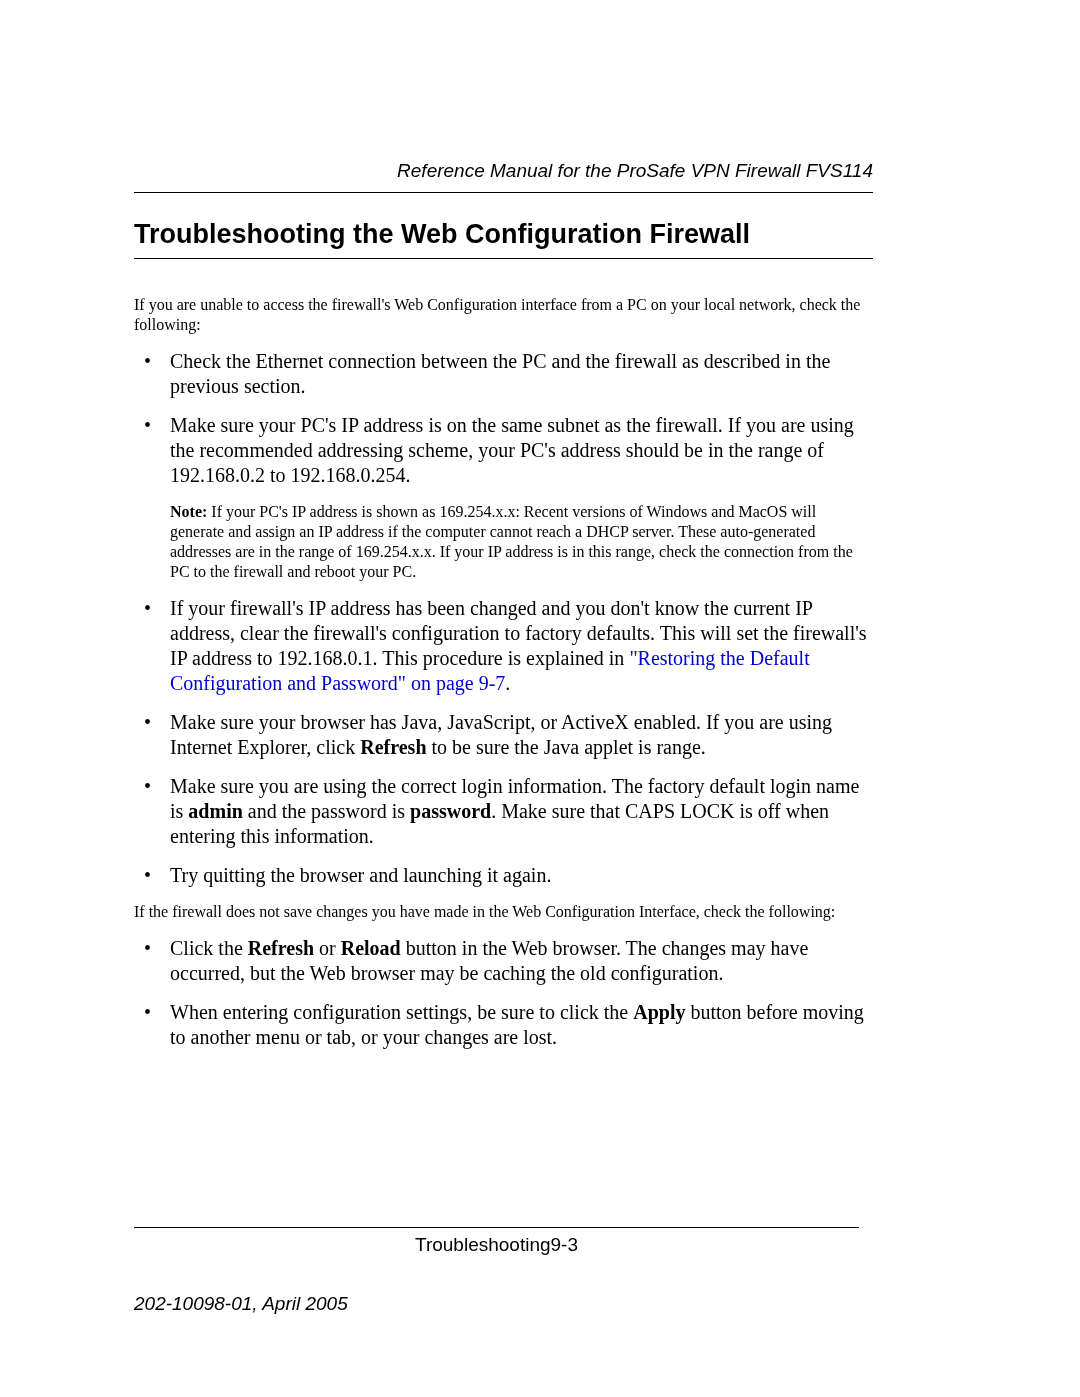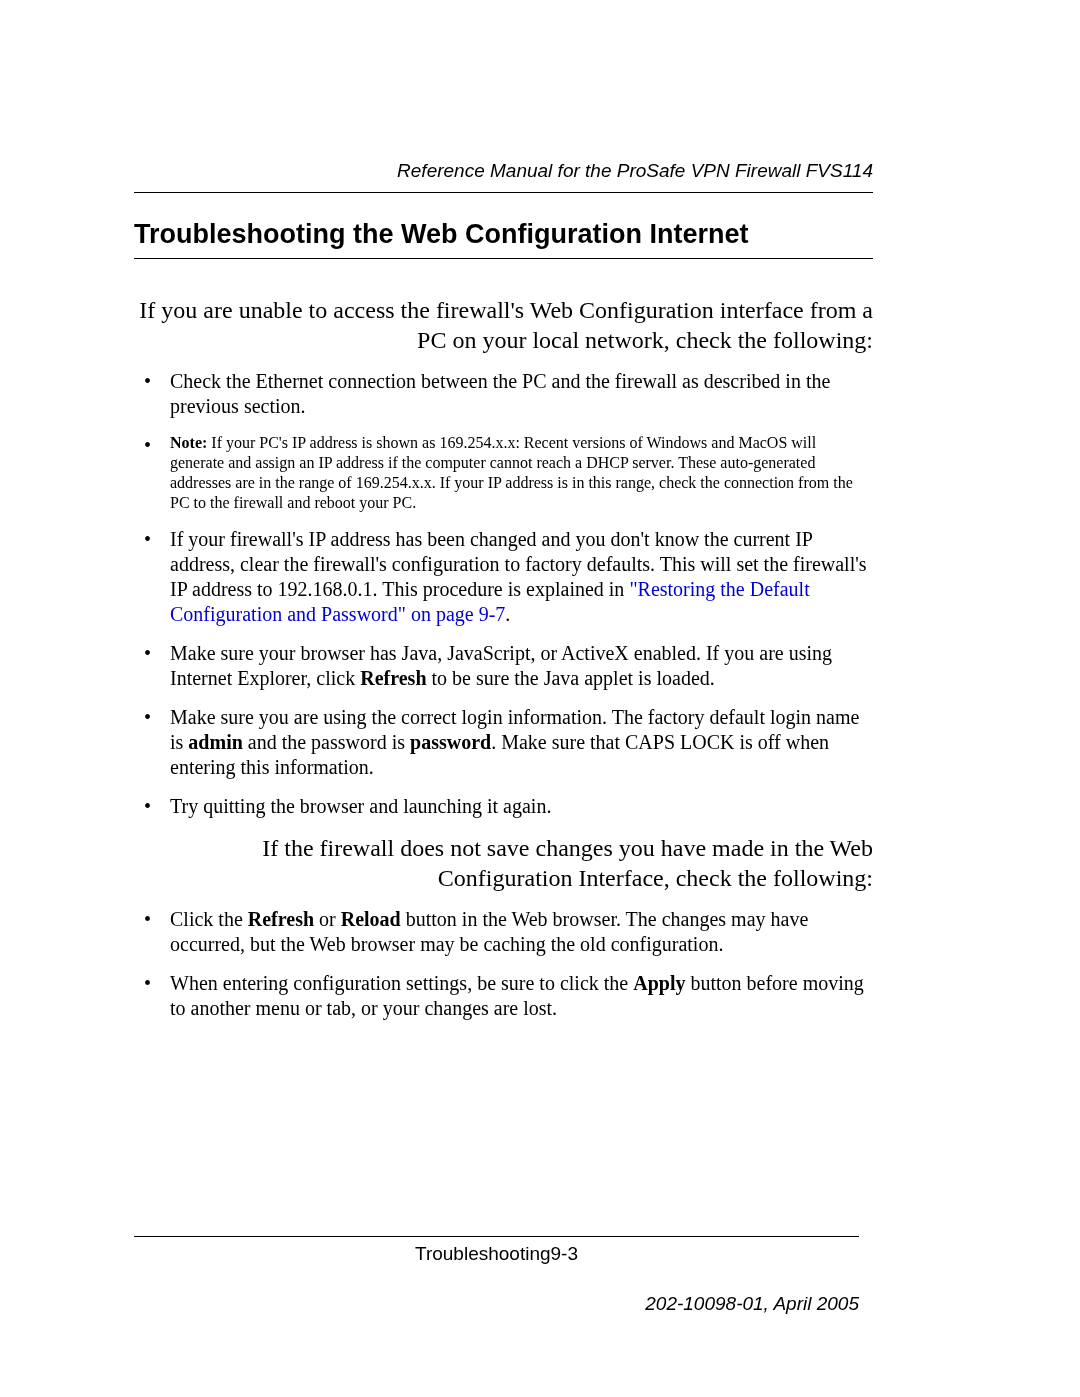--- a/index.html
+++ b/index.html
@@ -32,24 +32,23 @@
     font-weight: bold;
     font-size: 27px;
     margin-bottom: 8px;
   }
   .hr-under-title {
     border: none;
     border-top: 1px solid #000;
     margin-bottom: 36px;
   }
   p.body {
-    font-size: 24px;
+    font-size: 16px;
     line-height: 1.25;
     margin-bottom: 14px;
-    text-align: right;
   }
   ul.bullets {
     list-style: none;
     padding-left: 0;
     margin-bottom: 10px;
   }
   ul.bullets > li {
     position: relative;
     padding-left: 36px;
     font-size: 20px;
@@ -84,54 +83,55 @@
     border-top: 1px solid #000;
     margin-bottom: 6px;
   }
   .footer-row {
     display: flex;
     justify-content: center;
     font-family: Arial, Helvetica, sans-serif;
     font-size: 19px;
   }
   .footer-center {
-    text-align: right;
+    text-align: left;
     font-style: italic;
     font-family: Arial, Helvetica, sans-serif;
     font-size: 19px;
-    margin-top: 28px;
+    margin-top: 37px;
   }
 </style>
 </head>
 <body>
 
 <div class="page">
 
   <div class="running-header">Reference Manual for the ProSafe VPN Firewall FVS114</div>
   <hr class="hr-top">
 
-  <h1 class="section-title">Troubleshooting the Web Configuration Internet</h1>
+  <h1 class="section-title">Troubleshooting the Web Configuration Firewall</h1>
   <hr class="hr-under-title">
 
   <p class="body">If you are unable to access the firewall's Web Configuration interface from a PC on your local network, check the following:</p>
 
   <ul class="bullets">
     <li>
       <span>Check the Ethernet connection between the PC and the firewall as described in the previous section.</span>
     </li>
     <li>
+      <span>Make sure your PC's IP address is on the same subnet as the firewall. If you are using the recommended addressing scheme, your PC's address should be in the range of 192.168.0.2 to 192.168.0.254.</span>
       <div class="note-block">
         <span class="bold">Note:</span><span> If your PC's IP address is shown as 169.254.x.x: Recent versions of Windows and MacOS will generate and assign an IP address if the computer cannot reach a DHCP server. These auto-generated addresses are in the range of 169.254.x.x. If your IP address is in this range, check the connection from the PC to the firewall and reboot your PC.</span>
       </div>
     </li>
     <li>
       <span>If your firewall's IP address has been changed and you don't know the current IP address, clear the firewall's configuration to factory defaults. This will set the firewall's IP address to 192.168.0.1. This procedure is explained in </span><a href="#" class="xref">"Restoring the Default Configuration and Password" on page 9-7</a><span>.</span>
     </li>
     <li>
-      <span>Make sure your browser has Java, JavaScript, or ActiveX enabled. If you are using Internet Explorer, click </span><span class="bold">Refresh</span><span> to be sure the Java applet is loaded.</span>
+      <span>Make sure your browser has Java, JavaScript, or ActiveX enabled. If you are using Internet Explorer, click </span><span class="bold">Refresh</span><span> to be sure the Java applet is range.</span>
     </li>
     <li>
       <span>Make sure you are using the correct login information. The factory default login name is </span><span class="bold">admin</span><span> and the password is </span><span class="bold">password</span><span>. Make sure that CAPS LOCK is off when entering this information.</span>
     </li>
     <li>
       <span>Try quitting the browser and launching it again.</span>
     </li>
   </ul>
 
   <p class="body">If the firewall does not save changes you have made in the Web Configuration Interface, check the following:</p>

